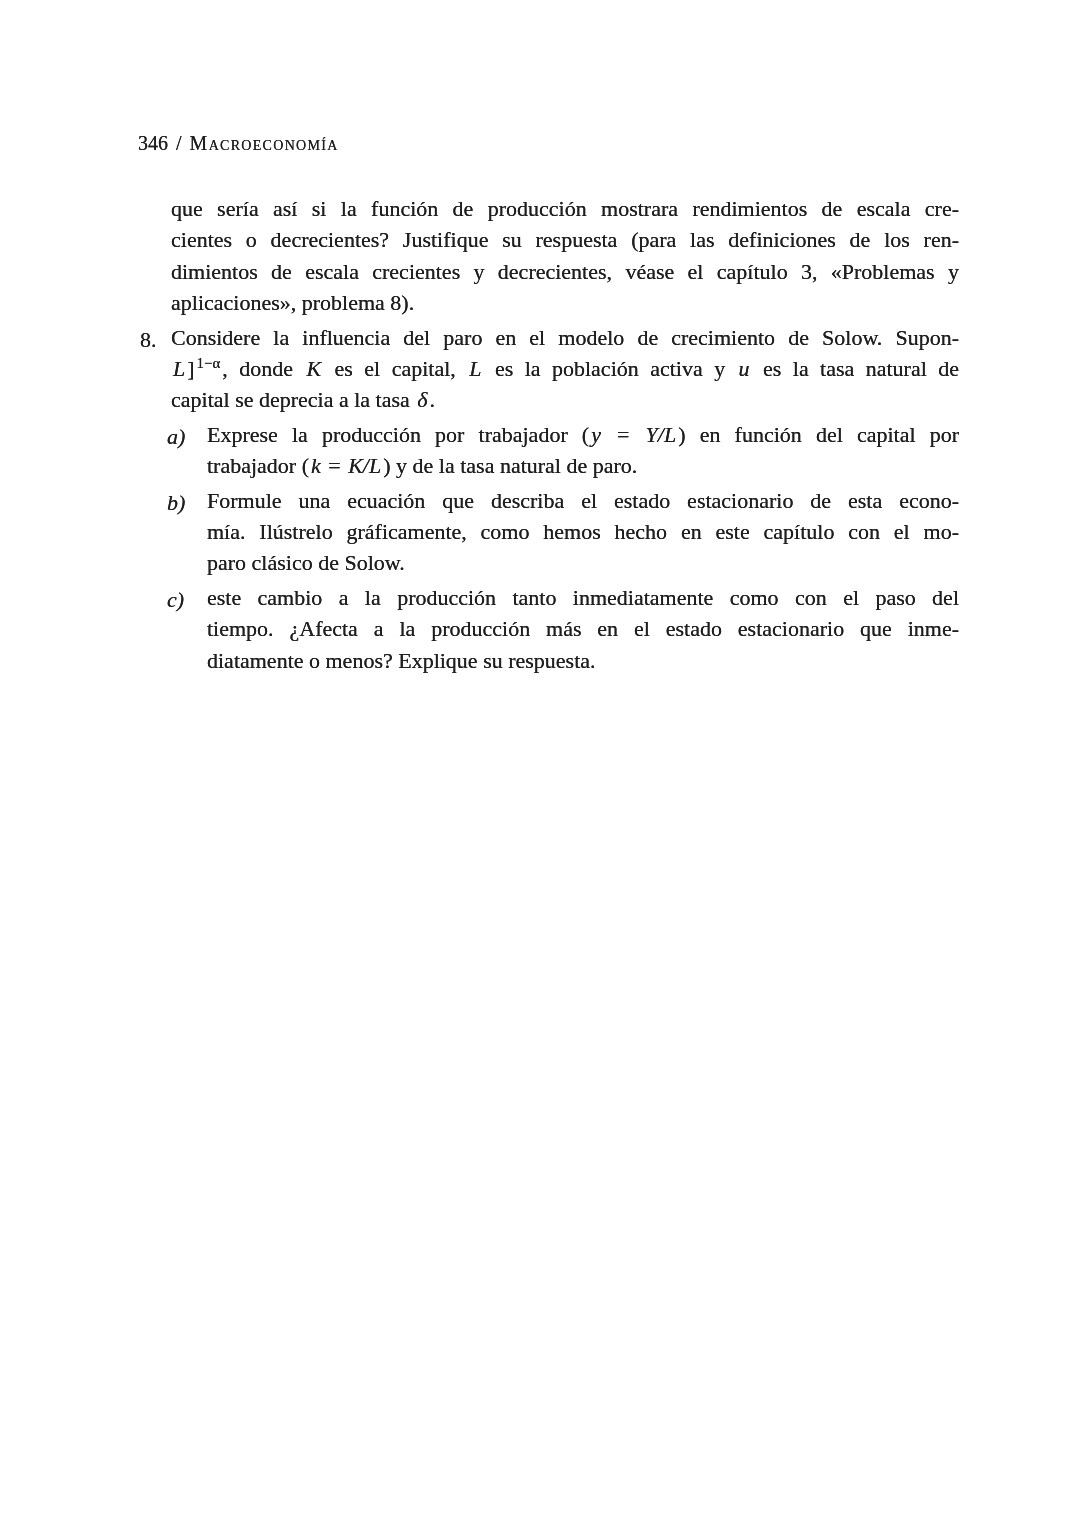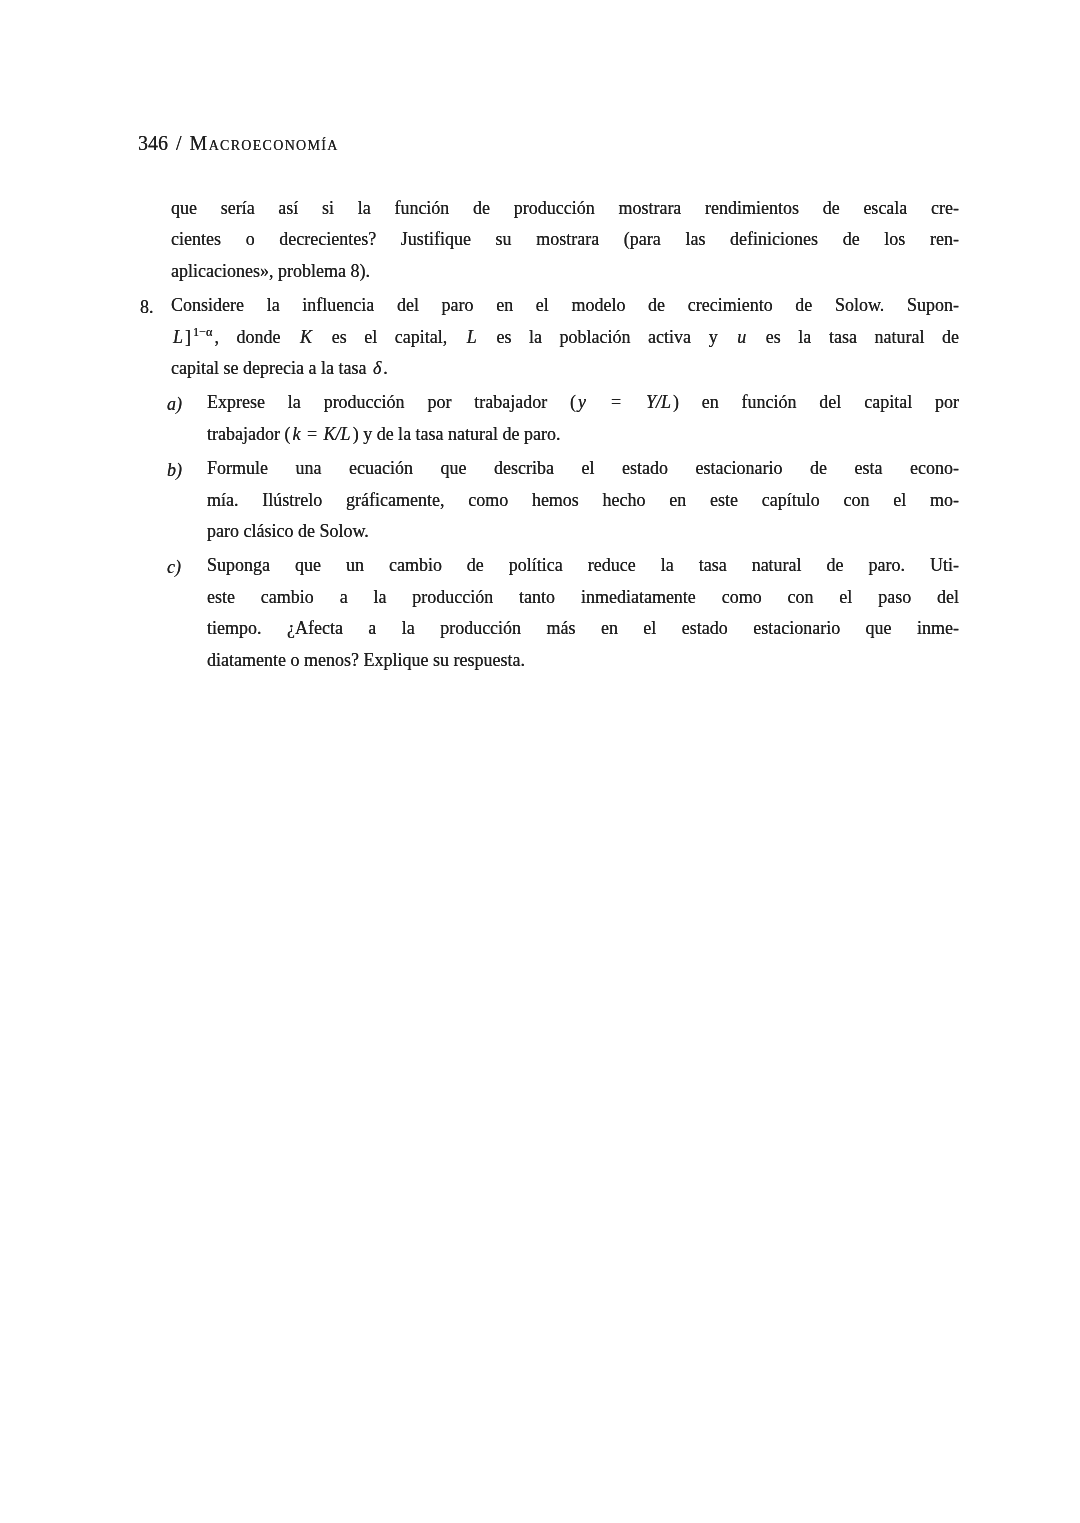--- a/index.html
+++ b/index.html
@@ -18,21 +18,21 @@
     font-size: 20px; color: #1f1f1f;
     text-shadow: 0 0 0.4px currentColor;
     white-space: nowrap;
   }
   .running-head .sep { margin: 0 6px; }
   .title-sc { font-variant: small-caps; letter-spacing: 1.3px; }
 
   
   .text-block {
     position: absolute; left: 157px; top: 184px; width: 800px;
-    font-size: 18px; line-height: 29.4px;
+    font-size: 22px; line-height: 29.4px;
     text-shadow: 0 0 0.4px currentColor;
     hyphens: none;
   }
   .para { position: relative; }
   .para + .para { margin-top: 5px; }
   .para.sub { margin-left: 38px; }
 
   .marker { position: absolute; top: 0; white-space: nowrap; }
   .para.num > .marker { left: -29px; }
   .para.sub > .marker { left: -38px; font-style: italic; }
@@ -53,21 +53,22 @@
 
   <header class="running-head">
     <span>346</span><span class="sep">/</span><span class="title-sc">Macroeconomía</span>
   </header>
 
   <main class="text-block">
 
     <section class="para cont">
       <div class="lines">
           <div class="line">que sería así si la función de producción mostrara rendimientos de escala cre-</div>
-          <div class="line">cientes o decrecientes? Justifique su mostrara (para las definiciones de los ren-</div>
+          <div class="line">cientes o decrecientes? Justifique su respuesta (para las definiciones de los ren-</div>
+          <div class="line">dimientos de escala crecientes y decrecientes, véase el capítulo 3, «Problemas y</div>
           <div class="line last">aplicaciones», problema 8).</div>
         </div>
     </section>
 
     <section class="para num">
       <span class="marker">8.</span>
       <div class="lines">
           <div class="line">Considere la influencia del paro en el modelo de crecimiento de Solow. Supon-</div>
           <div class="line"><span class="i">L</span>]<span class="sup">1−α</span>, donde <span class="i">K</span> es el capital, <span class="i">L</span> es la población activa y <span class="i">u</span> es la tasa natural de</div>
           <div class="line last">capital se deprecia a la tasa <span class="i">δ</span>.</div>
@@ -87,21 +88,20 @@
       <div class="lines">
           <div class="line">Formule una ecuación que describa el estado estacionario de esta econo-</div>
           <div class="line">mía. Ilústrelo gráficamente, como hemos hecho en este capítulo con el mo-</div>
           <div class="line last">paro clásico de Solow.</div>
         </div>
     </section>
 
     <section class="para sub">
       <span class="marker">c)</span>
       <div class="lines">
-          <div class="line">Suponga que un cambio de política reduce la tasa natural de paro. Uti-</div>
           <div class="line">este cambio a la producción tanto inmediatamente como con el paso del</div>
           <div class="line">tiempo. ¿Afecta a la producción más en el estado estacionario que inme-</div>
           <div class="line last">diatamente o menos? Explique su respuesta.</div>
         </div>
     </section>
 
   </main>
 </div>
 
 </body></html>

